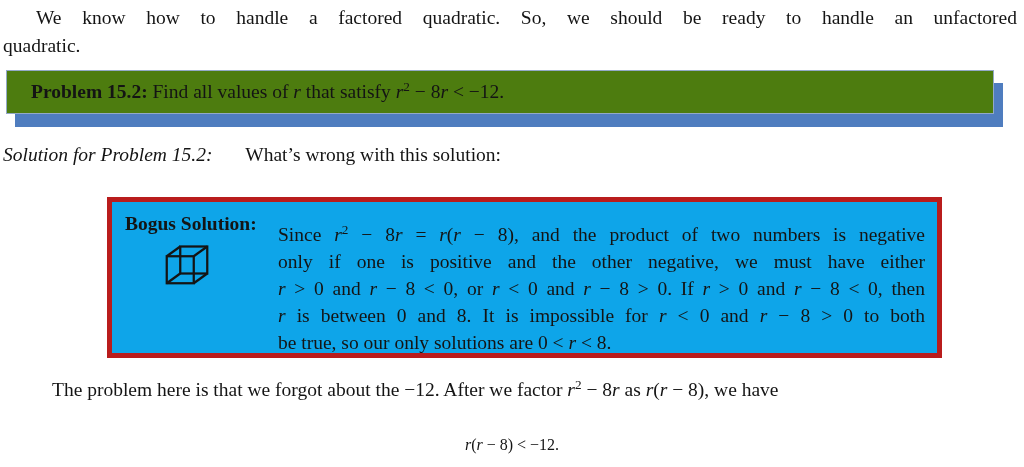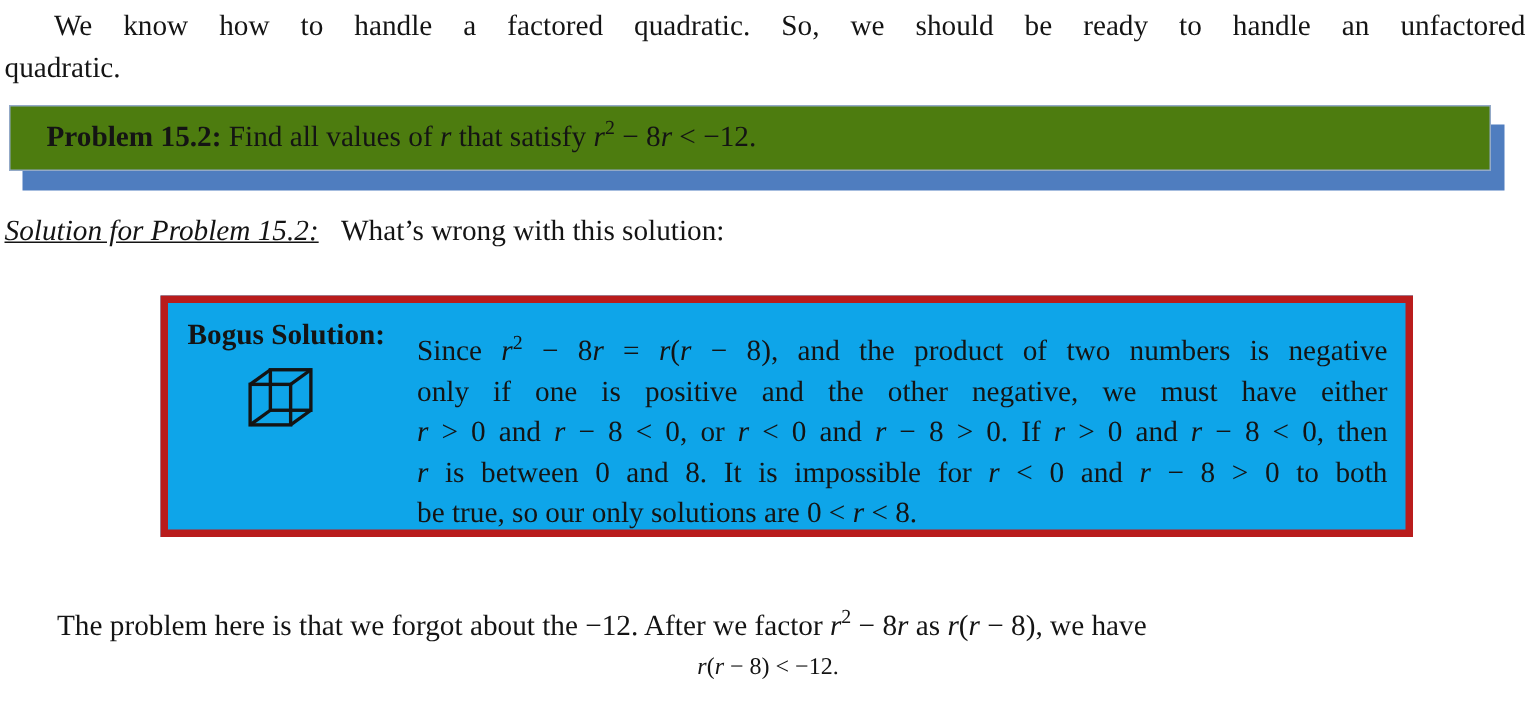--- a/index.html
+++ b/index.html
@@ -38,22 +38,22 @@
     border: 1px solid #93a9c7;
     box-shadow: 9px 13px 0 0 #4f7dbf;
     padding: 9px 0 0 24px;
     line-height: 24px;
   }
 
   .solution-intro {
     left: 3px; top: 143px;
     line-height: 24px;
   }
-  .solution-intro .lead { font-style: italic; text-decoration: underline; }
-  .solution-intro .rest { margin-left: 10px; }
+  .solution-intro .lead { font-style: italic; }
+  .solution-intro .rest { margin-left: 28px; }
 
   .bogus-box {
     left: 107px; top: 197px;
     width: 825px; height: 151px;
     background: #0ea5e9;
     border: 5px solid #b91c1c;
     display: flex;
   }
   .bogus-left {
     width: 166px;
@@ -66,23 +66,22 @@
     margin: 6px 0 0 38px;
     width: 48px; height: 46px;
   }
   .bogus-text {
     flex: 1 1 auto;
     padding: 19px 12px 0 0;
     line-height: 27px;
   }
 
   .closing {
-    left: 38px; top: 377px;
+    left: 52px; top: 377px;
     line-height: 26px;
-    margin-top: 28px;
   }
   .equation {
     left: 0; top: 436px; width: 1024px;
     text-align: center;
     font-size: 16px;
   }
 </style>
 </head>
 <body>
 

